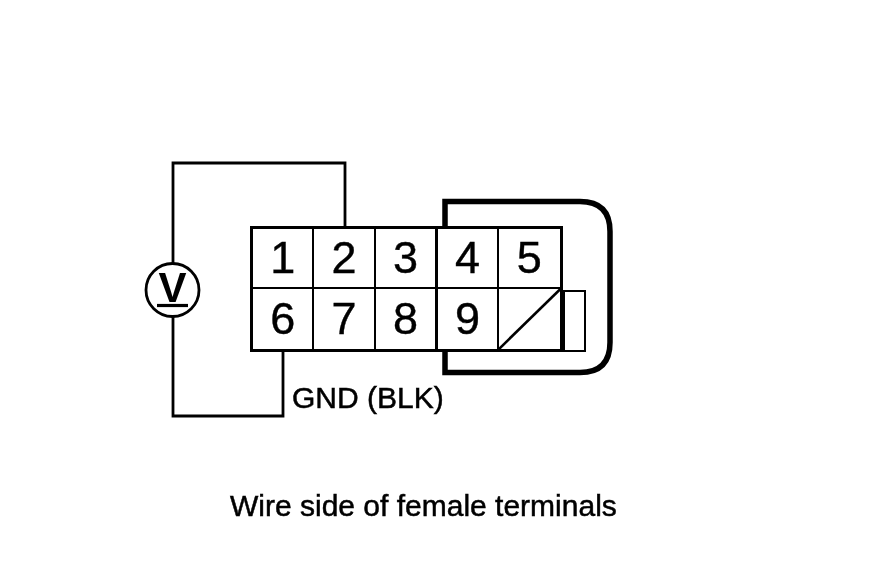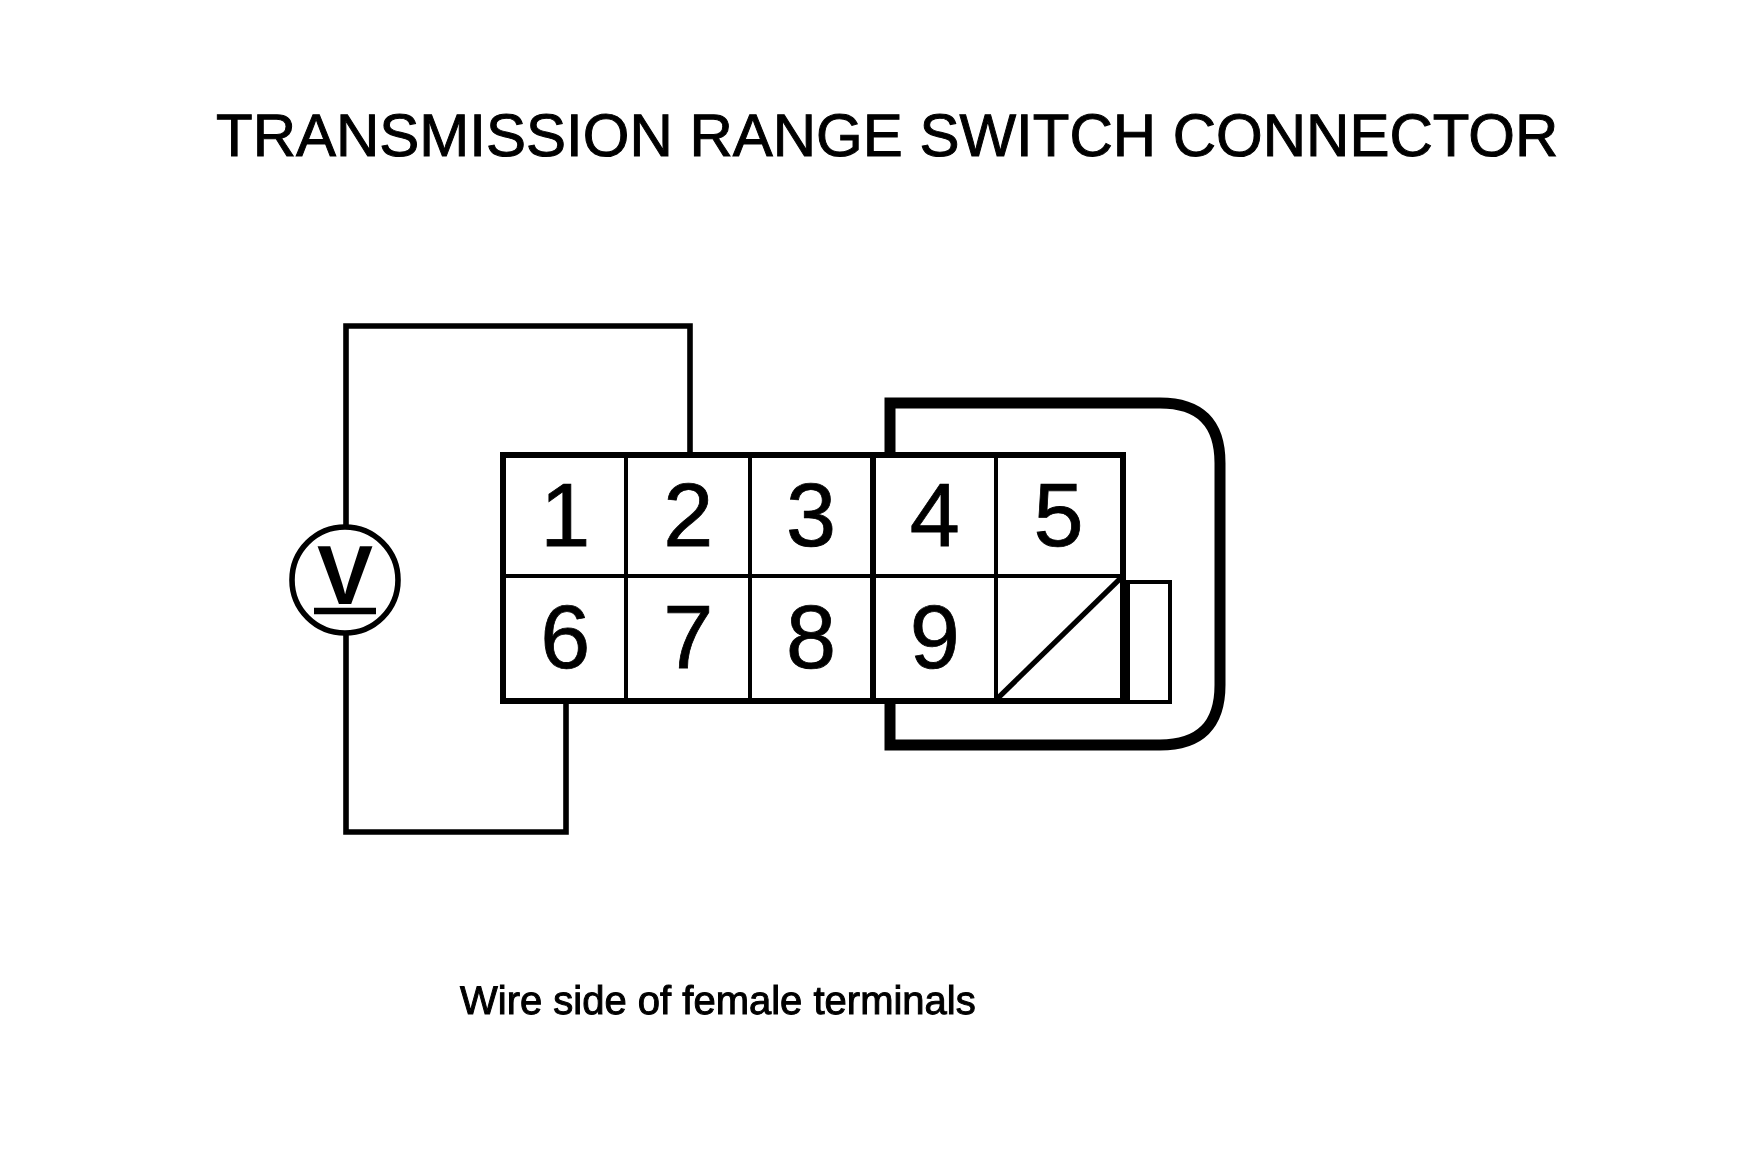--- a/index.html
+++ b/index.html
@@ -26,21 +26,21 @@
     position: absolute;
     white-space: nowrap;
     line-height: 1;
     color: #000;
     z-index: 3;
     -webkit-text-stroke: 0.5px #000;
   }
   .title    { left: 108px; top: 54px;  font-size: 30px; }
   .lbl-sig  { left: 355px; top: 161px; font-size: 30px; }
   .lbl-gnd  { left: 292px; top: 383px; font-size: 30px; }
-  .caption  { left: 230px; top: 491px; font-size: 20px; }
+  .caption  { left: 230px; top: 491px; font-size: 30px; }
 
   .pin-grid {
     position: absolute;
     left: 250px;
     top: 226px;
     width: 313px;
     height: 126px;
     box-sizing: border-box;
     border: 3px solid #000;
     background: #fff;
@@ -90,22 +90,22 @@
 
     <polyline points="173,316 173,416 283,416 283,350" fill="none" stroke="#000" stroke-width="2.8"></polyline>
 
     <g>
       <circle cx="172.5" cy="290" r="26.5" fill="#fff" stroke="#000" stroke-width="2.8"></circle>
       <text x="172.5" y="302" text-anchor="middle" font-family="Liberation Sans, sans-serif" font-size="42" font-weight="bold" fill="#000">V</text>
       <line x1="157" y1="305.5" x2="188" y2="305.5" stroke="#000" stroke-width="3.2"></line>
     </g>
   </svg>
 
-  <div class="txt title">TRANSMISSION RANGE SWITCH CONNECTOR</div>
 
+  <div class="txt lbl-gnd">GND (BLK)</div>
 
   <div class="pin-grid">
     <div class="cell">1</div>
     <div class="cell">2</div>
     <div class="cell">3</div>
     <div class="cell">4</div>
     <div class="cell">5</div>
     <div class="cell">6</div>
     <div class="cell">7</div>
     <div class="cell">8</div>

